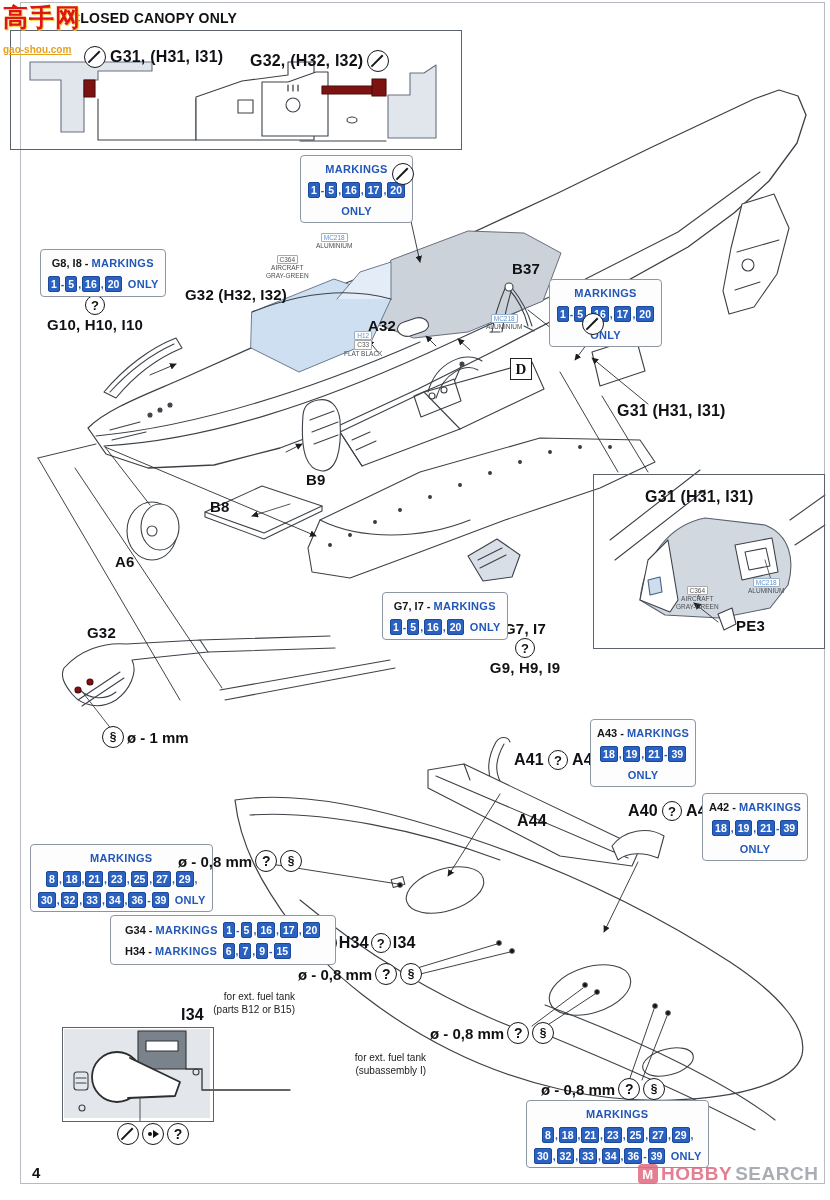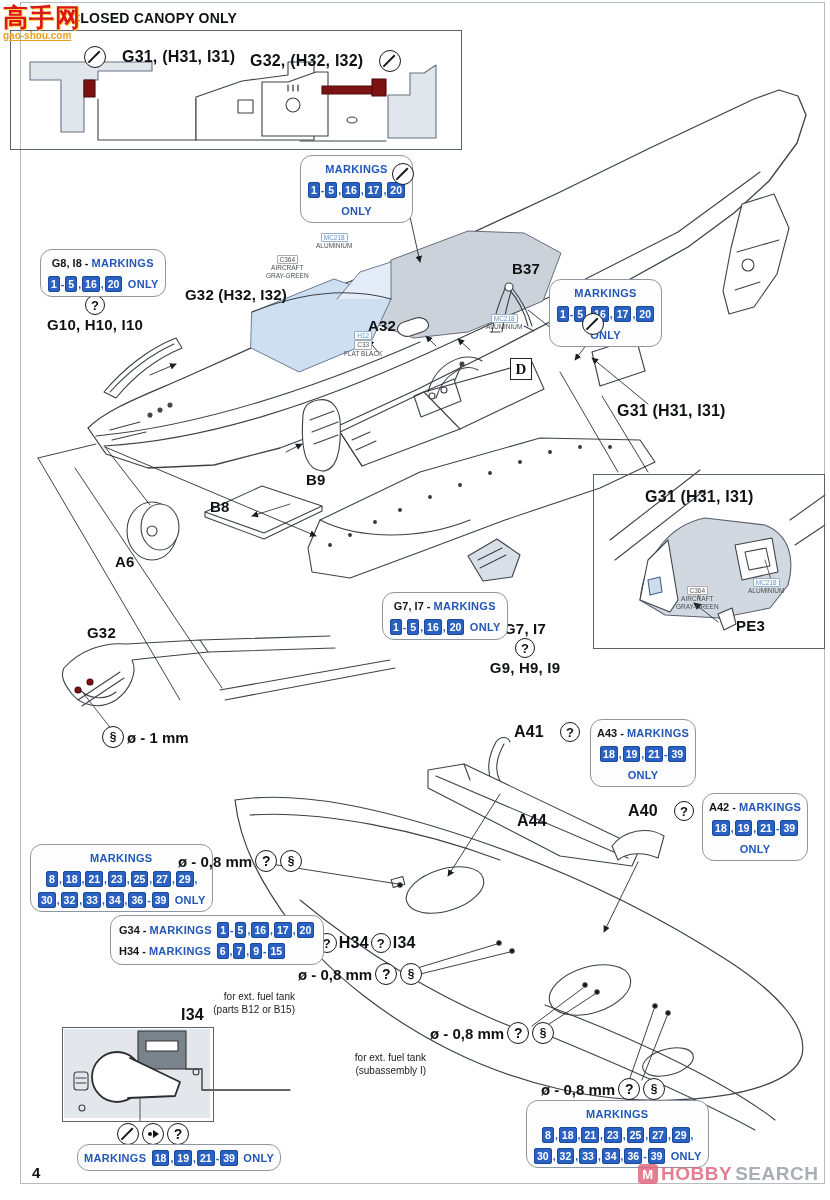--- a/index.html
+++ b/index.html
@@ -4,60 +4,60 @@
 <style>
   html,body{margin:0;padding:0;background:#fff;}
   .page{position:relative;width:830px;height:1200px;background:#fff;overflow:hidden;
         font-family:"Liberation Sans",sans-serif;color:#111;}
   .frame{position:absolute;left:20px;top:2px;width:803px;height:1180px;border:1px solid #b7bcc2;pointer-events:none;}
   svg.art{position:absolute;left:0;top:0;z-index:1;}
   
   .lbl{position:absolute;z-index:2;font-weight:bold;color:#101114;white-space:nowrap;letter-spacing:.2px;}
   .fs15{font-size:15px;} .fs16{font-size:16px;} .fs17{font-size:14px;}
   
-  .mkbox{position:absolute;z-index:3;background:#fdfdfd;border:1px solid #8e96a2;border-radius:12px;
+  .mkbox{position:absolute;z-index:3;background:#fdfdfd;border:1px solid #8e96a2;border-radius:4px;
          padding:2px 6px;text-align:center;line-height:1.3;white-space:nowrap;}
   .mktitle,.mkonly{color:#2257b8;font-weight:bold;font-size:11px;letter-spacing:.3px;}
   .mkprefix{color:#14161a;font-weight:bold;font-size:11px;margin-right:3px;}
   .chipline{display:block;}
   .chip{display:inline-block;background:#2b62c2;color:#fff;font-weight:bold;font-size:10.5px;
         padding:0 2px;margin:0 1px;border-radius:2px;border:1px solid #1c4globala;border:1px solid #1c4a9a;line-height:1.35;}
   .sep{color:#2257b8;font-weight:bold;font-size:10.5px;}
   .mkrow{display:block;text-align:left;}
   
   .sym{width:22px;height:22px;border:1.8px solid #17181a;border-radius:50%;background:#fff;
        display:inline-flex;align-items:center;justify-content:center;box-sizing:border-box;position:relative;flex:none;}
   .sym.pos{position:absolute;z-index:3;}
   .sym .slash{position:absolute;left:1px;top:9px;width:16px;height:1.8px;background:#17181a;transform:rotate(-45deg);}
   .sym.q{font-weight:bold;font-size:14px;color:#111;}
   .sym.small{width:20px;height:20px;border-width:1.6px;font-size:13px;}
   .sym.drill{font-weight:bold;font-size:12px;color:#111;}
   .sym.cut::before{content:"";width:4px;height:4px;background:#111;border-radius:50%;margin-right:1px;}
   .sym.cut::after{content:"";width:0;height:0;border-left:6px solid #111;border-top:4px solid transparent;border-bottom:4px solid transparent;}
   
   .vstack{position:absolute;z-index:2;display:flex;flex-direction:column;align-items:center;gap:1px;}
-  .hrow{position:absolute;z-index:2;display:flex;align-items:center;gap:16px;}
+  .hrow{position:absolute;z-index:2;display:flex;align-items:center;gap:4px;}
   
   .dc{position:absolute;z-index:3;display:flex;align-items:center;gap:3px;font-weight:bold;font-size:15px;white-space:nowrap;}
   
   .note{position:absolute;z-index:2;font-size:10px;color:#222;line-height:1.25;text-align:right;white-space:nowrap;margin-top:28px;}
   
   .ccall{position:absolute;z-index:3;font-size:6.5px;color:#4a4f55;text-align:center;line-height:1.15;white-space:nowrap;}
   .ccode{display:inline-block;border:1px solid #9ab0c6;padding:0 2px;font-size:6.5px;border-radius:1px;background:#fff;}
   .ccode.blue{color:#5f93cc;}
   .ccode.gray{color:#555;border-color:#aaa;}
   
   .dbox{position:absolute;z-index:2;width:20px;height:20px;border:1.6px solid #222;display:flex;align-items:center;justify-content:center;
         font-family:"Liberation Serif",serif;font-weight:bold;font-size:15px;background:#fff;}
   
   .inset{position:absolute;z-index:2;border:1.6px solid #5c626a;background:transparent;}
   
   .logo{position:absolute;left:3px;top:5px;z-index:5;line-height:1;}
   .logo .l1{font-size:25px;font-weight:bold;color:#dd1717;text-shadow:0 0 1px #ffdd55,1px 1px 0 #ffd24a;letter-spacing:1px;}
-  .logo .l2{font-size:10px;font-weight:bold;color:#e8a11c;text-decoration:underline;margin-top:1px;}
+  .logo .l2{font-size:10px;font-weight:bold;color:#e8a11c;text-decoration:underline;margin-top:15px;}
   
   .hs{position:absolute;z-index:5;display:flex;align-items:center;gap:3px;font-weight:bold;font-size:19px;letter-spacing:.5px;opacity:.85;}
   .hs .icon{width:20px;height:20px;border-radius:4px;background:#e0697f;color:#fff;display:flex;align-items:center;justify-content:center;font-size:13px;}
   .hs .b1{color:#e0697f;} .hs .b2{color:#9aa0a6;}
   .pagenum{position:absolute;z-index:4;font-weight:bold;font-size:15px;}
 </style>
 </head>
 <body>
 
 <div class="page">
@@ -338,21 +338,21 @@
   <div class="ccall" style="left:676px;top:586px;">
     <span class="ccode gray">C364</span><br>
     <span>AIRCRAFT</span><br>
     <span>GRAY-GREEN</span>
   </div>
   <div class="ccall" style="left:748px;top:578px;">
     <span class="ccode blue">MC218</span><br>
     <span>ALUMINIUM</span>
   </div>
 
-  <div class="hrow" style="left:514px;top:722px;">
+  <div class="hrow" style="left:514px;top:750px;">
     <span class="lbl fs16" style="position:static;">A41</span>
     <span class="sym q small">?</span>
     <span class="lbl fs16" style="position:static;">A43</span>
   </div>
   <div class="mkbox" style="left:590px;top:719px;">
     <span class="mkrow" style="text-align:center;"><span class="mkprefix">A43 -</span><span class="mktitle">MARKINGS</span></span>
     <span class="chipline"><span class="chip">18</span><span class="sep">,</span><span class="chip">19</span><span class="sep">,</span><span class="chip">21</span><span class="sep">-</span><span class="chip">39</span></span>
     <span class="mkonly">ONLY</span>
   </div>
 
@@ -373,21 +373,21 @@
     <span class="mktitle">MARKINGS</span>
     <span class="chipline"><span class="chip">8</span><span class="sep">,</span><span class="chip">18</span><span class="sep">,</span><span class="chip">21</span><span class="sep">,</span><span class="chip">23</span><span class="sep">,</span><span class="chip">25</span><span class="sep">,</span><span class="chip">27</span><span class="sep">,</span><span class="chip">29</span><span class="sep">,</span></span>
     <span class="chipline"><span><span class="chip">30</span><span class="sep">,</span><span class="chip">32</span><span class="sep">,</span><span class="chip">33</span><span class="sep">,</span><span class="chip">34</span><span class="sep">,</span><span class="chip">36</span><span class="sep">-</span><span class="chip">39</span></span> <span class="mkonly">ONLY</span></span>
   </div>
   <div class="dc" style="left:178px;top:850px;">
     <span>ø - 0,8 mm</span>
     <span class="sym q">?</span>
     <span class="sym drill">§</span>
   </div>
 
-  <div class="mkbox" style="left:110px;top:915px;padding:3px 8px;">
+  <div class="mkbox" style="left:110px;top:915px;padding:3px 14px;">
     <span class="mkrow"><span class="mkprefix">G34 -</span><span class="mktitle">MARKINGS</span> <span><span class="chip">1</span><span class="sep">-</span><span class="chip">5</span><span class="sep">,</span><span class="chip">16</span><span class="sep">,</span><span class="chip">17</span><span class="sep">,</span><span class="chip">20</span></span></span>
     <span class="mkrow"><span class="mkprefix">H34 -</span><span class="mktitle">MARKINGS</span> <span><span class="chip">6</span><span class="sep">,</span><span class="chip">7</span><span class="sep">,</span><span class="chip">9</span><span class="sep">-</span><span class="chip">15</span></span></span>
   </div>
   <div class="hrow" style="left:284px;top:933px;gap:2px;">
     <span class="lbl fs16" style="position:static;">G34</span>
     <span class="sym q small">?</span>
     <span class="lbl fs16" style="position:static;">H34</span>
     <span class="sym q small">?</span>
     <span class="lbl fs16" style="position:static;">I34</span>
   </div>
@@ -413,25 +413,20 @@
 
   <div class="lbl fs16" style="left:181px;top:1006px;">I34</div>
   <div class="inset" style="left:62px;top:1027px;width:150px;height:93px;"></div>
   <div class="hrow" style="left:117px;top:1123px;gap:3px;">
     <span class="sym">
         <span class="slash"></span>
       </span>
     <span class="sym cut"></span>
     <span class="sym q">?</span>
   </div>
-  <div class="mkbox" style="left:77px;top:1144px;">
-    <span class="mktitle">MARKINGS</span>
-    <span><span class="chip">18</span><span class="sep">,</span><span class="chip">19</span><span class="sep">,</span><span class="chip">21</span><span class="sep">-</span><span class="chip">39</span></span>
-    <span class="mkonly">ONLY</span>
-  </div>
 
   <div class="dc" style="left:541px;top:1078px;">
     <span>ø - 0,8 mm</span>
     <span class="sym q">?</span>
     <span class="sym drill">§</span>
   </div>
   <div class="mkbox" style="left:526px;top:1100px;">
     <span class="mktitle">MARKINGS</span>
     <span class="chipline"><span class="chip">8</span><span class="sep">,</span><span class="chip">18</span><span class="sep">,</span><span class="chip">21</span><span class="sep">,</span><span class="chip">23</span><span class="sep">,</span><span class="chip">25</span><span class="sep">,</span><span class="chip">27</span><span class="sep">,</span><span class="chip">29</span><span class="sep">,</span></span>
     <span class="chipline"><span><span class="chip">30</span><span class="sep">,</span><span class="chip">32</span><span class="sep">,</span><span class="chip">33</span><span class="sep">,</span><span class="chip">34</span><span class="sep">,</span><span class="chip">36</span><span class="sep">-</span><span class="chip">39</span></span> <span class="mkonly">ONLY</span></span>

